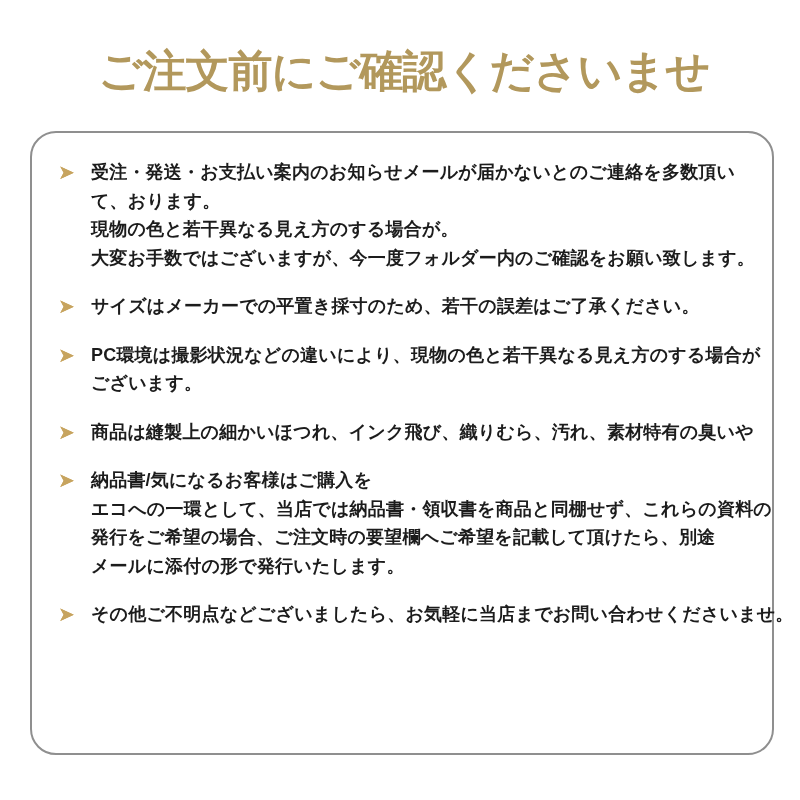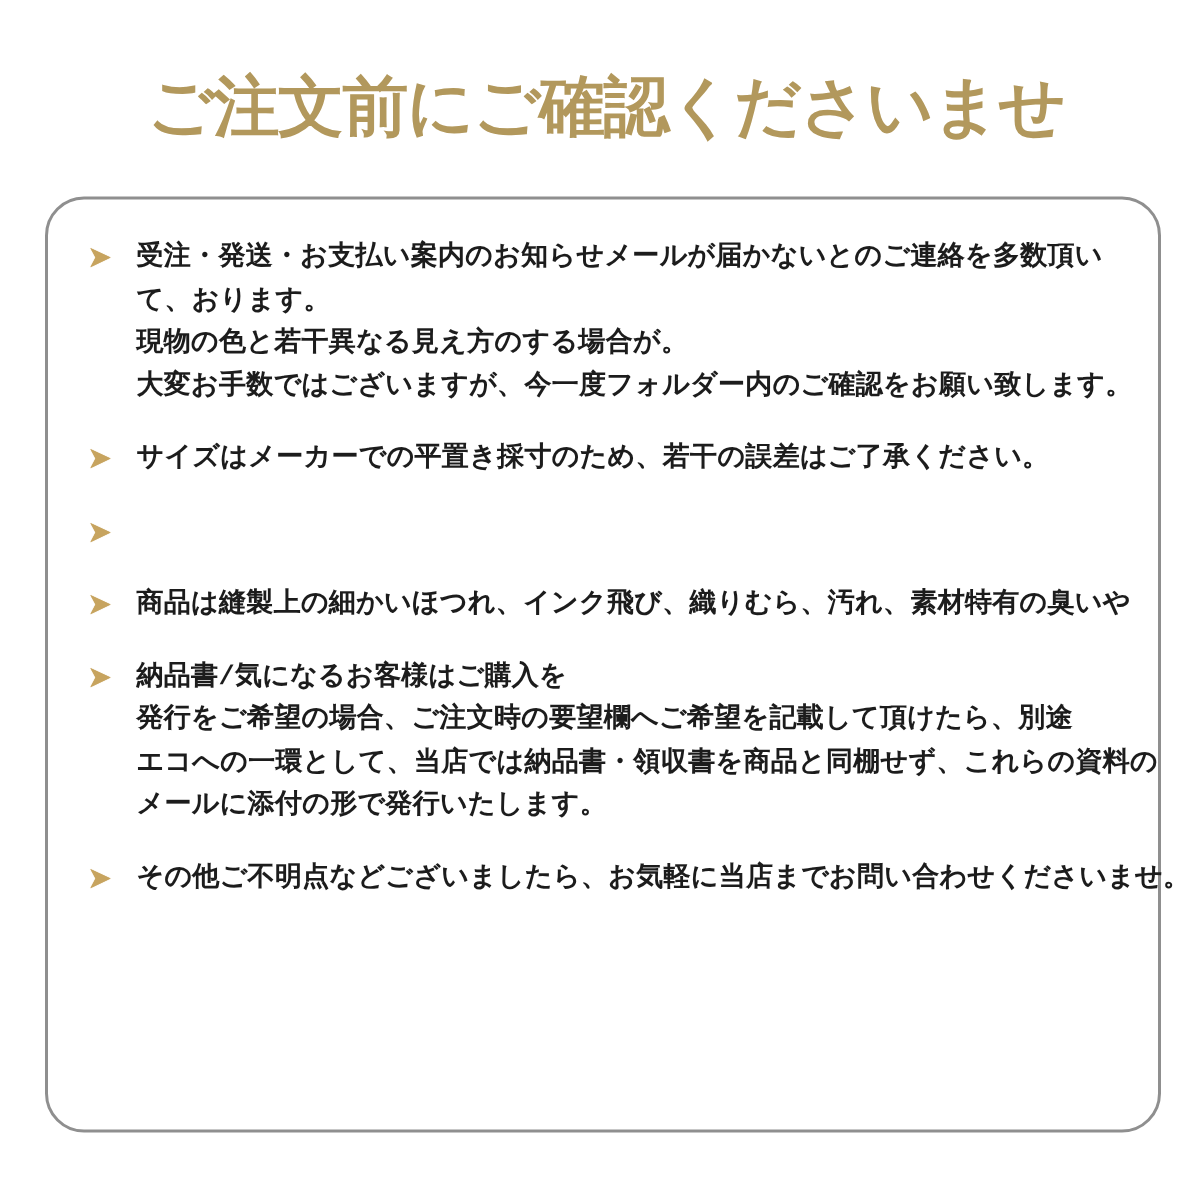--- a/index.html
+++ b/index.html
@@ -54,21 +54,20 @@
   .lines {
     flex: 1 1 auto;
   }
   .line {
     font-size: 18px;
     line-height: 28.5px;
     font-weight: 600;
     color: #1c1c1c;
     letter-spacing: 0.2px;
     white-space: nowrap;
-    font-family: Liberation Mono, monospace;
   }
 </style>
 </head>
 <body>
 
 <div class="page">
   <h1 class="page-title">ご注文前にご確認くださいませ</h1>
   <div class="notice-box">
     <div id="notice-list">
         <div class="notice">
@@ -82,34 +81,36 @@
         </div>
         <div class="notice">
           <span class="arrow">➤</span>
           <div class="lines">
             <div class="line">サイズはメーカーでの平置き採寸のため、若干の誤差はご了承ください。</div>
           </div>
         </div>
         <div class="notice">
           <span class="arrow">➤</span>
           <div class="lines">
+            <div class="line">PC環境は撮影状況などの違いにより、現物の色と若干異なる見え方のする場合が</div>
+            <div class="line">ございます。</div>
           </div>
         </div>
         <div class="notice">
           <span class="arrow">➤</span>
           <div class="lines">
             <div class="line">商品は縫製上の細かいほつれ、インク飛び、織りむら、汚れ、素材特有の臭いや</div>
           </div>
         </div>
         <div class="notice">
           <span class="arrow">➤</span>
           <div class="lines">
             <div class="line">納品書/気になるお客様はご購入を</div>
+            <div class="line">エコへの一環として、当店では納品書・領収書を商品と同棚せず、これらの資料の</div>
             <div class="line">発行をご希望の場合、ご注文時の要望欄へご希望を記載して頂けたら、別途</div>
-            <div class="line">エコへの一環として、当店では納品書・領収書を商品と同棚せず、これらの資料の</div>
             <div class="line">メールに添付の形で発行いたします。</div>
           </div>
         </div>
         <div class="notice">
           <span class="arrow">➤</span>
           <div class="lines">
             <div class="line">その他ご不明点などございましたら、お気軽に当店までお問い合わせくださいませ。</div>
           </div>
         </div>
       </div>

